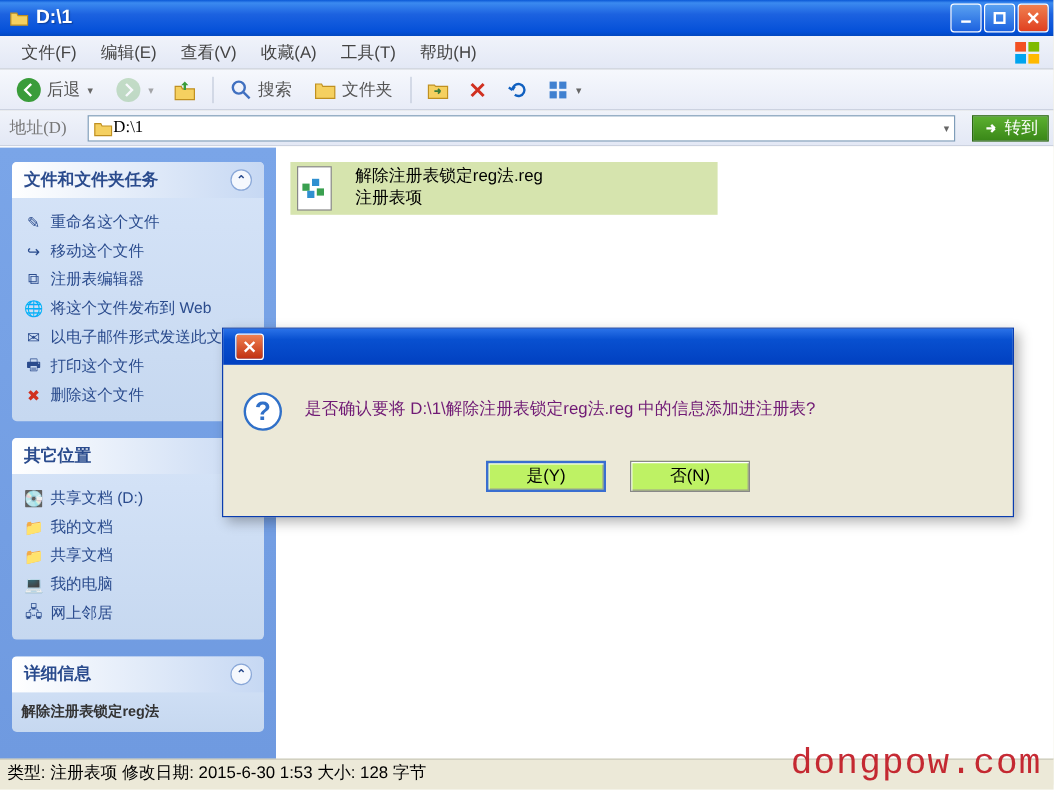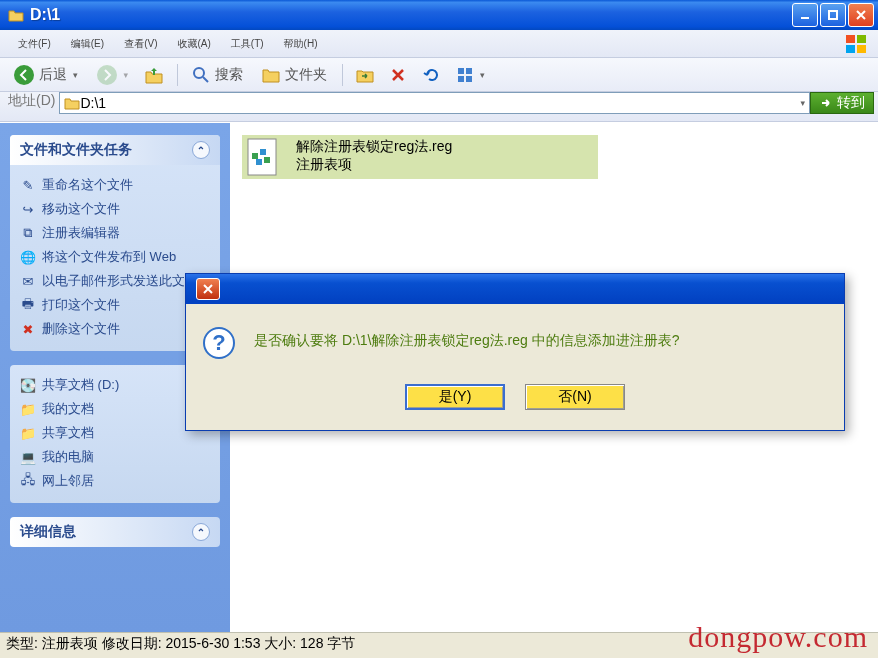--- a/index.html
+++ b/index.html
@@ -39,21 +39,21 @@
   height: 28px;
   background: linear-gradient(to bottom, #f0f3fa, #e3e8f5);
   border-bottom: 1px solid #c5cde0;
   display: flex;
   align-items: center;
   padding: 0 8px;
 }
 .menubar .menu-item {
   padding: 3px 10px;
   color: #444;
-  font-size: 10px;
+  font-size: 14px;
 }
 .menubar .win-logo {
   margin-left: auto;
   width: 28px; height: 24px;
   display: flex; align-items: center; justify-content: center;
 }
 
 
 .toolbar {
   height: 34px;
@@ -78,23 +78,24 @@
   background: #c0c8da;
   margin: 0 4px;
 }
 .dropdown-arrow { font-size: 9px; color: #666; margin-left: 2px; }
 
 
 .addressbar {
   height: 30px;
   background: linear-gradient(to bottom,#f0f3fa,#e3e8f5);
   border-bottom: 1px solid #c5cde0;
-  display: flex; align-items: flex-start;
+  display: flex; align-items: center;
   padding: 0 4px;
-  gap: 0;
+  gap: 14px;
+  font-family: Liberation Serif, serif;
 }
 .addressbar .label { color: #777; font-size: 14px; padding: 0 4px; }
 .addressbar .addr-input {
   flex: 1; height: 22px;
   border: 1px solid #7f9db9;
   background: white;
   display: flex; align-items: center;
   padding: 0 4px;
 }
 .addressbar .addr-input input {
@@ -215,42 +216,42 @@
   display: flex; align-items: center; justify-content: center;
   font-weight: bold;
 }
 .dlg-body {
   padding: 22px 16px 20px;
   display: flex;
   align-items: flex-start;
   gap: 18px;
 }
 .dlg-body .qicon { width: 34px; height: 34px; flex: 0 0 34px;}
-.dlg-body .msg { font-size: 14px; color: #4d7c0f; line-height: 20px; padding-top: 4px; }
+.dlg-body .msg { font-size: 14px; color: #701a75; line-height: 20px; padding-top: 4px; }
 .dlg-btns {
   display: flex; justify-content: center; gap: 20px;
   padding: 4px 0 20px;
 }
 .dlg-btn {
   width: 100px; height: 26px;
-  background: #fde047;
+  background: #bef264;
   border: 1px solid #888;
   box-shadow: inset 1px 1px 0 #fff, inset -1px -1px 0 #a0a090;
   font-size: 14px;
   font-family: inherit;
 }
 .dlg-btn.default { border: 2px solid #3a6ed0; }
 
 
 .watermark {
   position: absolute;
   right: 10px;
   bottom: 4px;
   font-size: 30px;
-  font-family: Liberation Serif, serif;
+  font-family: Liberation Mono, monospace;
   color: #c01520;
   opacity: .9;
   letter-spacing: 1px;
 }
 
 .chev-circle { width:18px;height:18px; border-radius:50%; background:rgba(255,255,255,.8); border:1px solid #8aa8d8; display:flex;align-items:center;justify-content:center;font-size:10px;color:#2a4b8d; }
 </style>
 </head>
 <body>
 
@@ -408,20 +409,24 @@
             <span>打印这个文件</span>
           </div>
         <div class="task-item">
             <span class="ti-icon" style="color:#d03020">✖</span>
             <span>删除这个文件</span>
           </div>
       </div>
     </div>
 
     <div class="task-group">
+      <div class="task-header">
+        <span>其它位置</span>
+        <span class="chev-circle">⌃</span>
+      </div>
       <div class="task-body">
         <div class="task-item">
             <span class="ti-icon">💽</span>
             <span>共享文档 (D:)</span>
           </div>
         <div class="task-item">
             <span class="ti-icon">📁</span>
             <span>我的文档</span>
           </div>
         <div class="task-item">
@@ -436,20 +441,23 @@
             <span class="ti-icon">🖧</span>
             <span>网上邻居</span>
           </div>
       </div>
     </div>
 
     <div class="task-group details">
       <div class="task-header">
         <span>详细信息</span>
         <span class="chev-circle">⌃</span>
+      </div>
+      <div class="task-body">
+        <div class="fname">解除注册表锁定reg法</div>
       </div>
     </div>
 
   </div>
 
   <div class="filearea">
     <div class="file-item selected">
       <svg class="file-icon" viewBox="0 0 44 44">
         <rect x="6" y="4" width="28" height="36" fill="#fff" stroke="#888"></rect>
         <rect x="10" y="18" width="6" height="6" fill="#3aa050"></rect>

